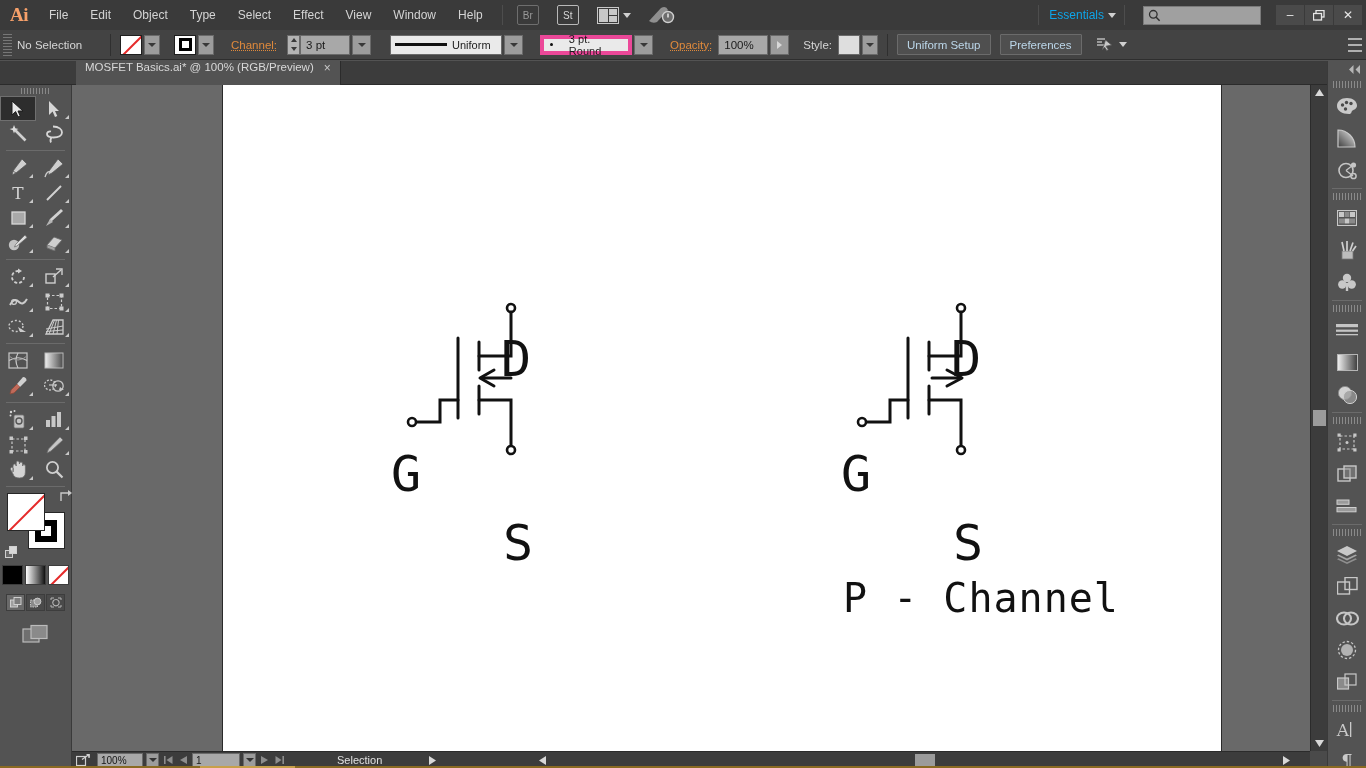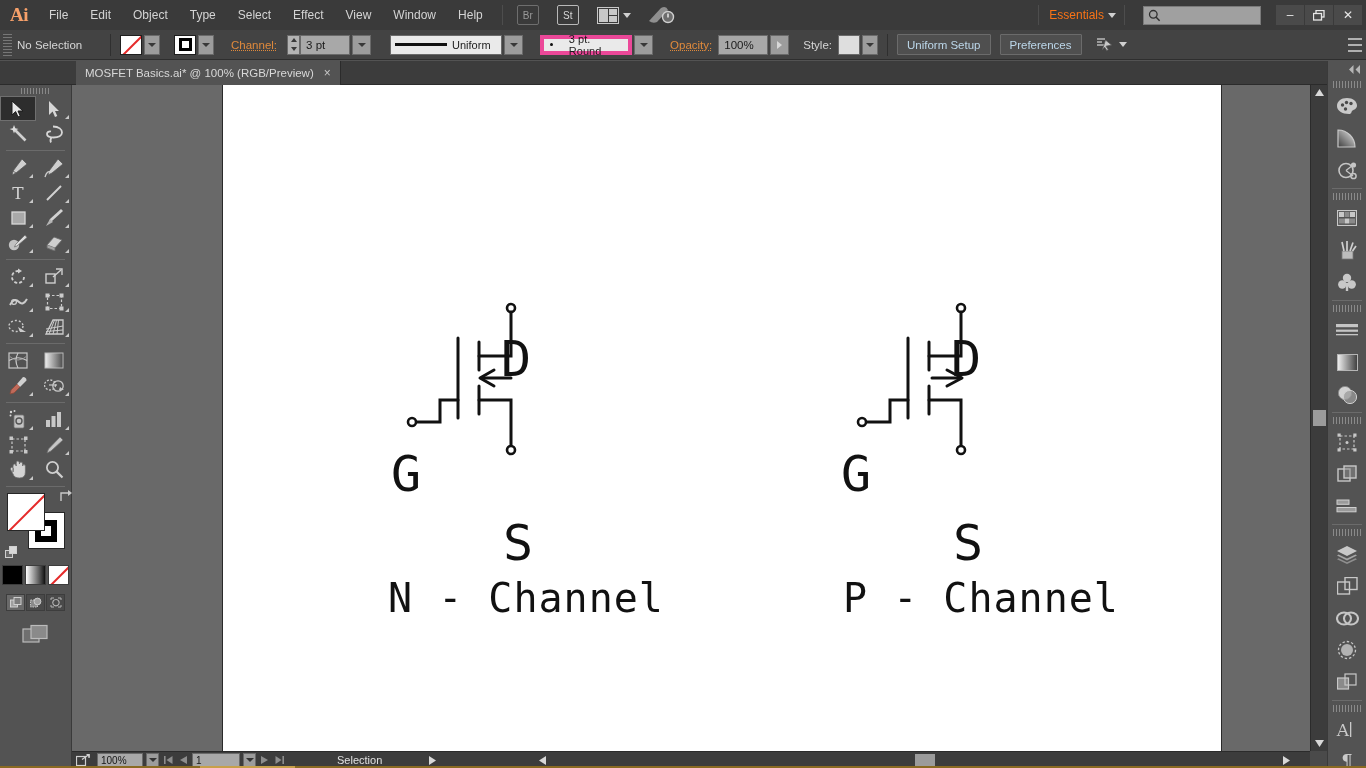--- a/index.html
+++ b/index.html
@@ -46,21 +46,21 @@
   }
   .arrange-ico i { background: #c8c8c8; display: block; }
   .arrange-ico i.a { grid-row: span 2; }
   .caret-d {
     width: 0; height: 0; margin-left: 4px;
     border-left: 4px solid transparent; border-right: 4px solid transparent;
     border-top: 5px solid #d0d0d0;
   }
   .rocket { margin-left: 16px; width: 28px; height: 20px; position: relative; }
 
-  .ws-name { color: #f97316; font-size: 12px; margin-left: 2px; }
+  .ws-name { color: #0ea5e9; font-size: 12px; margin-left: 2px; }
   .search-box {
     width: 118px; height: 19px; background: #a0a0a0; border: 1px solid #7a7a7a;
     display: flex; align-items: center; padding-left: 4px; margin-left: 10px;
   }
   .win-btn {
     width: 28px; height: 20px; background: #4a4a4a;
     display: flex; align-items: center; justify-content: center;
     color: #e8e8e8; font-size: 12px; margin-left: 1px;
   }
 
@@ -130,21 +130,21 @@
   .burger-r i { height: 2px; background: #b0b0b0; display: block; }
 
   
   .tabbar {
     position: absolute; left: 0; top: 61px; width: 1366px; height: 24px;
     background: #3c3c3c; border-bottom: 1px solid #2b2b2b;
   }
   .doc-tab {
     position: absolute; left: 76px; top: 0; height: 24px;
     background: #535353; border-right: 1px solid #2b2b2b;
-    display: flex; align-items: center; padding: 0 9px; gap: 10px;
+    display: flex; align-items: flex-start; padding: 0 9px; gap: 10px;
   }
   .doc-tab span { color: #d8d8d8; font-size: 11.5px; white-space: nowrap; }
   .doc-tab .x { color: #c8c8c8; font-size: 12px; }
   .tab-collapse {
     position: absolute; right: 6px; top: 6px; color: #a8a8a8; font-size: 10px;
   }
   .tb-collapse-l {
     position: absolute; left: 4px; top: 64px; color: #a8a8a8; font-size: 10px;
   }
 
@@ -738,21 +738,20 @@
           <path d="M101 150 L133 150 L133 196"></path>
           <circle cx="133" cy="200" r="4" fill="#ffffff" stroke-width="2.6"></circle>
 
           <path d="M133 128 L104 128"></path>
           <path d="M116 120 L102 128 L116 136" stroke-linejoin="round"></path>
         </g>
       </svg>
       <div class="moslabel" style="left:278px; top:249px; font-size:50px; line-height:50px;">D</div>
       <div class="moslabel" style="left:168px; top:364px; font-size:50px; line-height:50px;">G</div>
       <div class="moslabel" style="left:280px; top:433px; font-size:50px; line-height:50px;">S</div>
-      <div class="moslabel" style="left:165px; top:490px; width:250px; font-size:40px; letter-spacing:1px;">N - Channel</div>
 
       <svg class="mos" style="left:605px; top:165px;" width="240" height="300" viewBox="0 0 240 300">
         <g stroke="#111111" stroke-width="3" fill="none" stroke-linecap="round">
           <circle cx="133" cy="58" r="4" fill="#ffffff" stroke-width="2.6"></circle>
           <path d="M133 62 L133 106 L101 106"></path>
           <path d="M80 88 L80 168"></path>
           <path d="M80 150 L62 150 L62 172 L38 172"></path>
           <circle cx="34" cy="172" r="4" fill="#ffffff" stroke-width="2.6"></circle>
           <path d="M101 92 L101 120"></path>
           <path d="M101 136 L101 164"></path>

